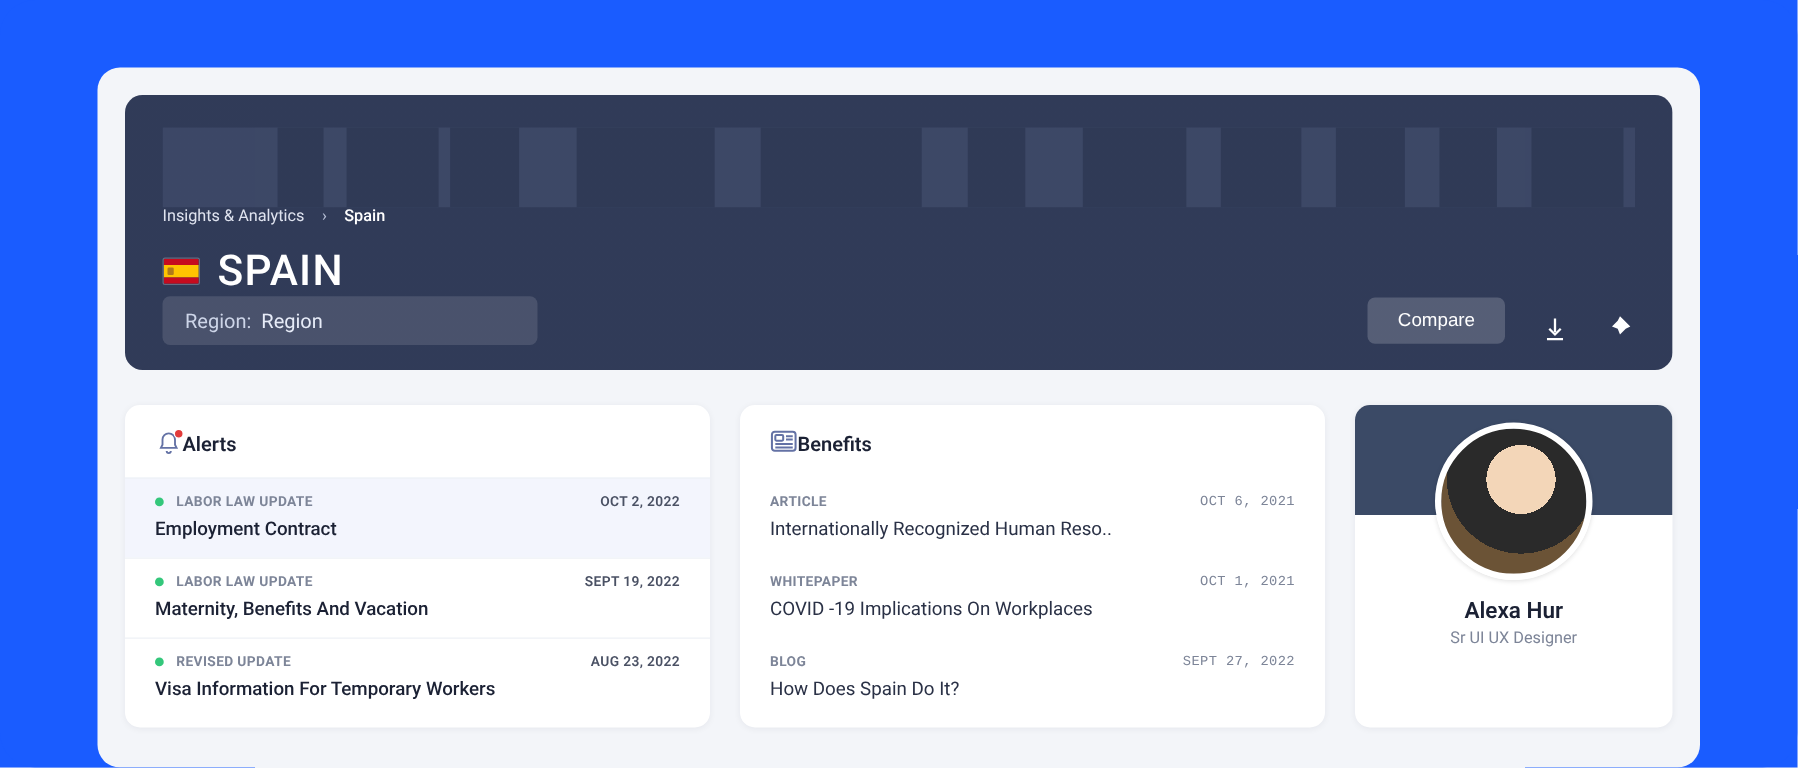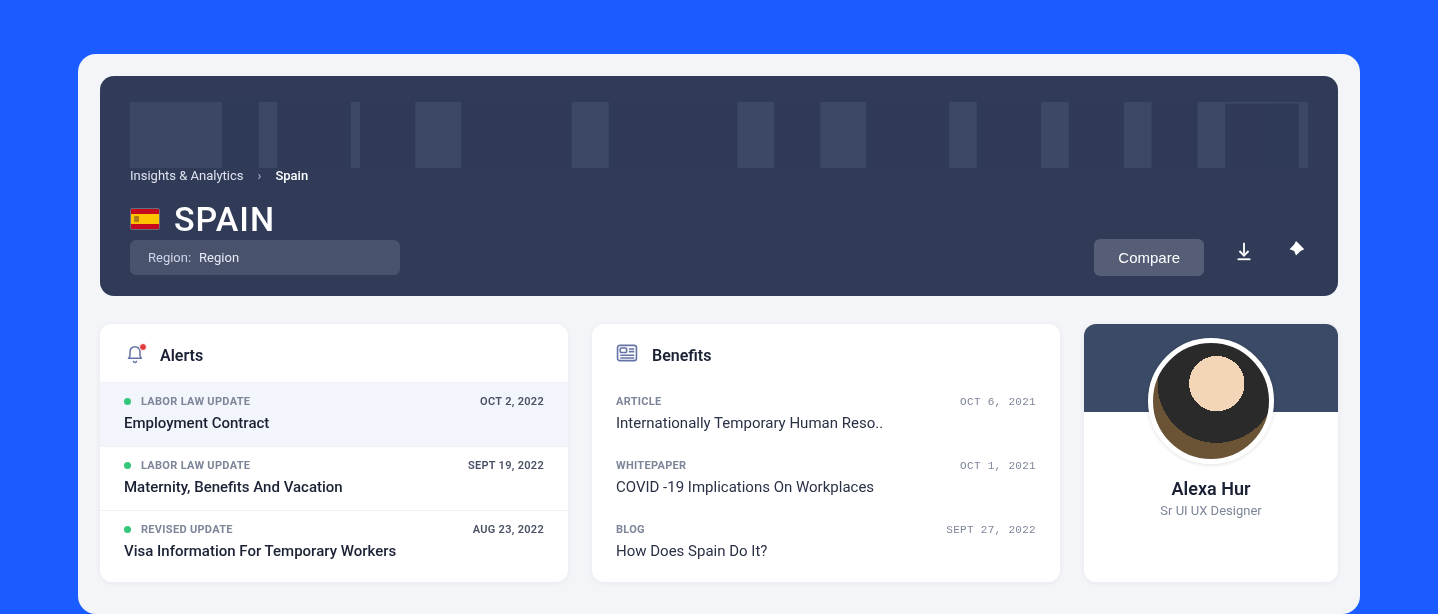--- a/index.html
+++ b/index.html
@@ -66,45 +66,45 @@
   .country-name {
     font-size: 34px; font-weight: 500; letter-spacing: 1px;
   }
   .hero-bottom {
     display: flex; align-items: center; justify-content: space-between;
   }
   .region-chip {
     background: rgba(255,255,255,0.12);
     border-radius: 6px;
     padding: 10px 18px;
-    font-size: 13px;
+    font-size: 16px;
     display: flex; gap: 8px;
-    width: 270px;
+    width: 300px;
     color: #e7ecf8;
   }
   .region-chip .label { color: #cdd5e8; }
-  .hero-actions { display:flex; align-items:flex-start; gap: 28px; padding-left: 16px; }
+  .hero-actions { display:flex; align-items:flex-end; gap: 28px; padding-left: 16px; }
   .compare-btn {
     background: rgba(255,255,255,0.18);
     color: #fff; border: none; border-radius: 6px;
     padding: 10px 24px; font-size: 15px; cursor: pointer;
   }
   .hero-icon { width: 24px; height: 24px; cursor:pointer; display:flex; align-items:center; justify-content:center; }
   .hero-icon svg { stroke:#fff; fill:none; }
   
   .content-row { display:flex; gap: 24px; height: 258px; }
   .panel {
     background: #fff; border-radius: 12px; flex: 0 0 468px;
     box-shadow: 0 1px 6px rgba(15,24,50,0.06);
     display:flex; flex-direction:column;
     overflow:hidden;
   }
   .panel.articles { flex: 0 0 468px; }
   .panel-header {
-    display:flex; align-items:center; gap: 14px;
+    display:flex; align-items:center; 
     padding: 20px 24px 16px 24px;
   }
   .panel-header h3 { font-size: 16px; font-weight:600; color:#1b2134; }
   .bell-wrap { position:relative; width:22px; height:22px; display:flex; align-items:center; justify-content:center; }
   .bell-wrap .dot { position:absolute; top:-1px; right:-1px; width:8px; height:8px; background:#e23b3b; border-radius:50%; border:1.5px solid #fff; }
   .article-icon { width:22px; height:18px; }
   .list-item {
     padding: 12px 24px 14px 24px;
     border-top: 1px solid transparent;
     cursor:pointer;
@@ -264,21 +264,21 @@
               </svg>
           </span>
           <h3>Benefits</h3>
         </div>
 
         <div class="list-item">
           <div class="item-top">
             <span class="item-cat">ARTICLE</span>
             <span class="item-date">OCT 6, 2021</span>
           </div>
-          <div class="item-title">Internationally Temporary Human Reso..</div>
+          <div class="item-title">Internationally Recognized Human Reso..</div>
         </div>
         <div class="list-item">
           <div class="item-top">
             <span class="item-cat">WHITEPAPER</span>
             <span class="item-date">OCT 1, 2021</span>
           </div>
           <div class="item-title">COVID -19 Implications On Workplaces</div>
         </div>
         <div class="list-item">
           <div class="item-top">

